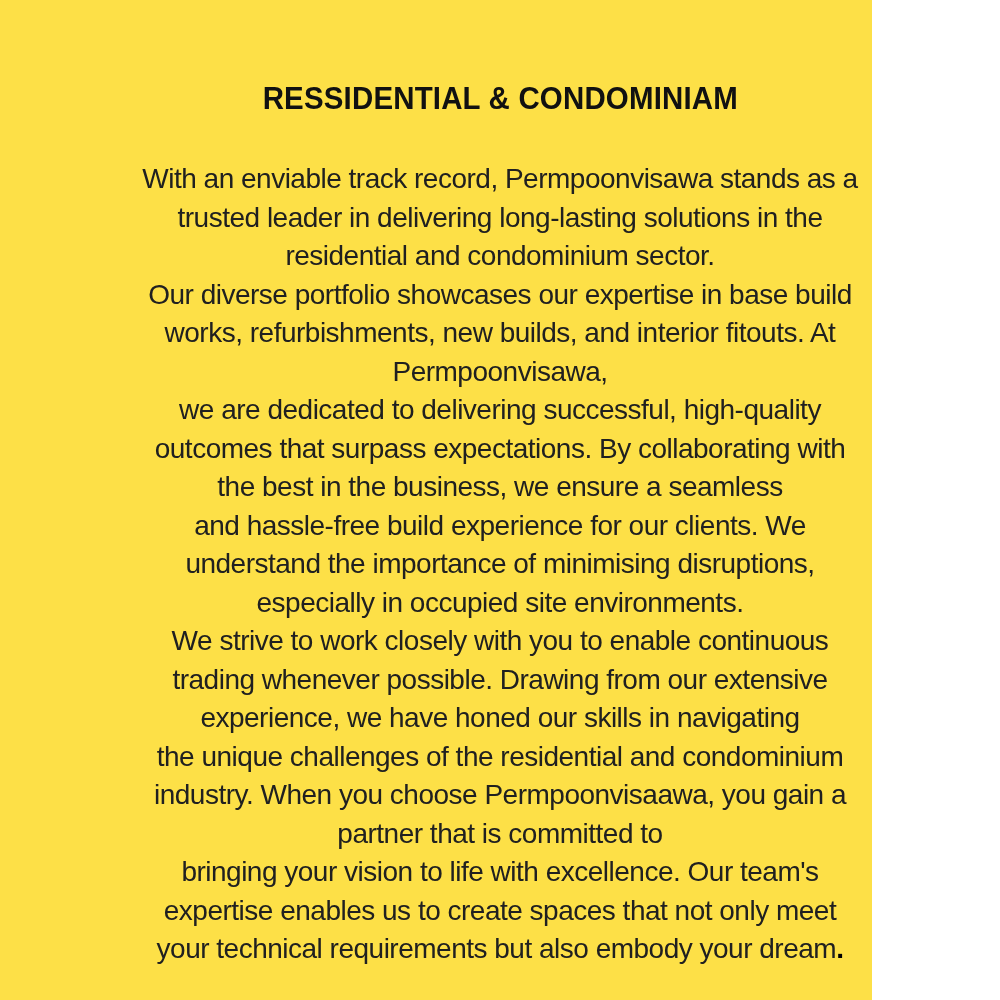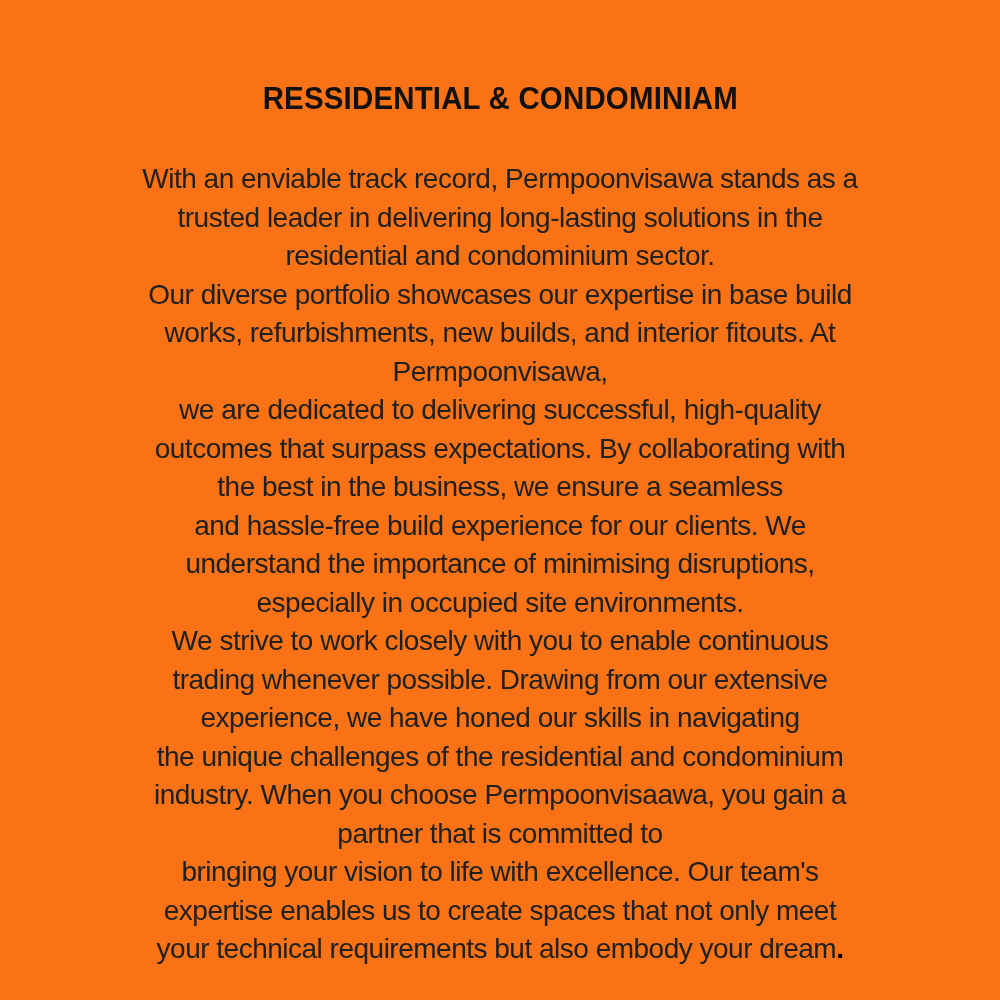--- a/index.html
+++ b/index.html
@@ -2,23 +2,23 @@
 <html><head>
 <meta charset="utf-8">
 <style>
   html, body {
     margin: 0;
     padding: 0;
     background: #ffffff;
   }
   .page {
     position: relative;
-    width: 1000px;
+    width: 872px;
     height: 1000px;
-    background: #f97316;
+    background: #fde047;
     overflow: hidden;
     font-family: "Liberation Sans", sans-serif;
     color: #1e1e1e;
   }
   .title-wrap {
     position: absolute;
     top: 80px;
     left: 0;
     width: 1000px;
     text-align: center;

